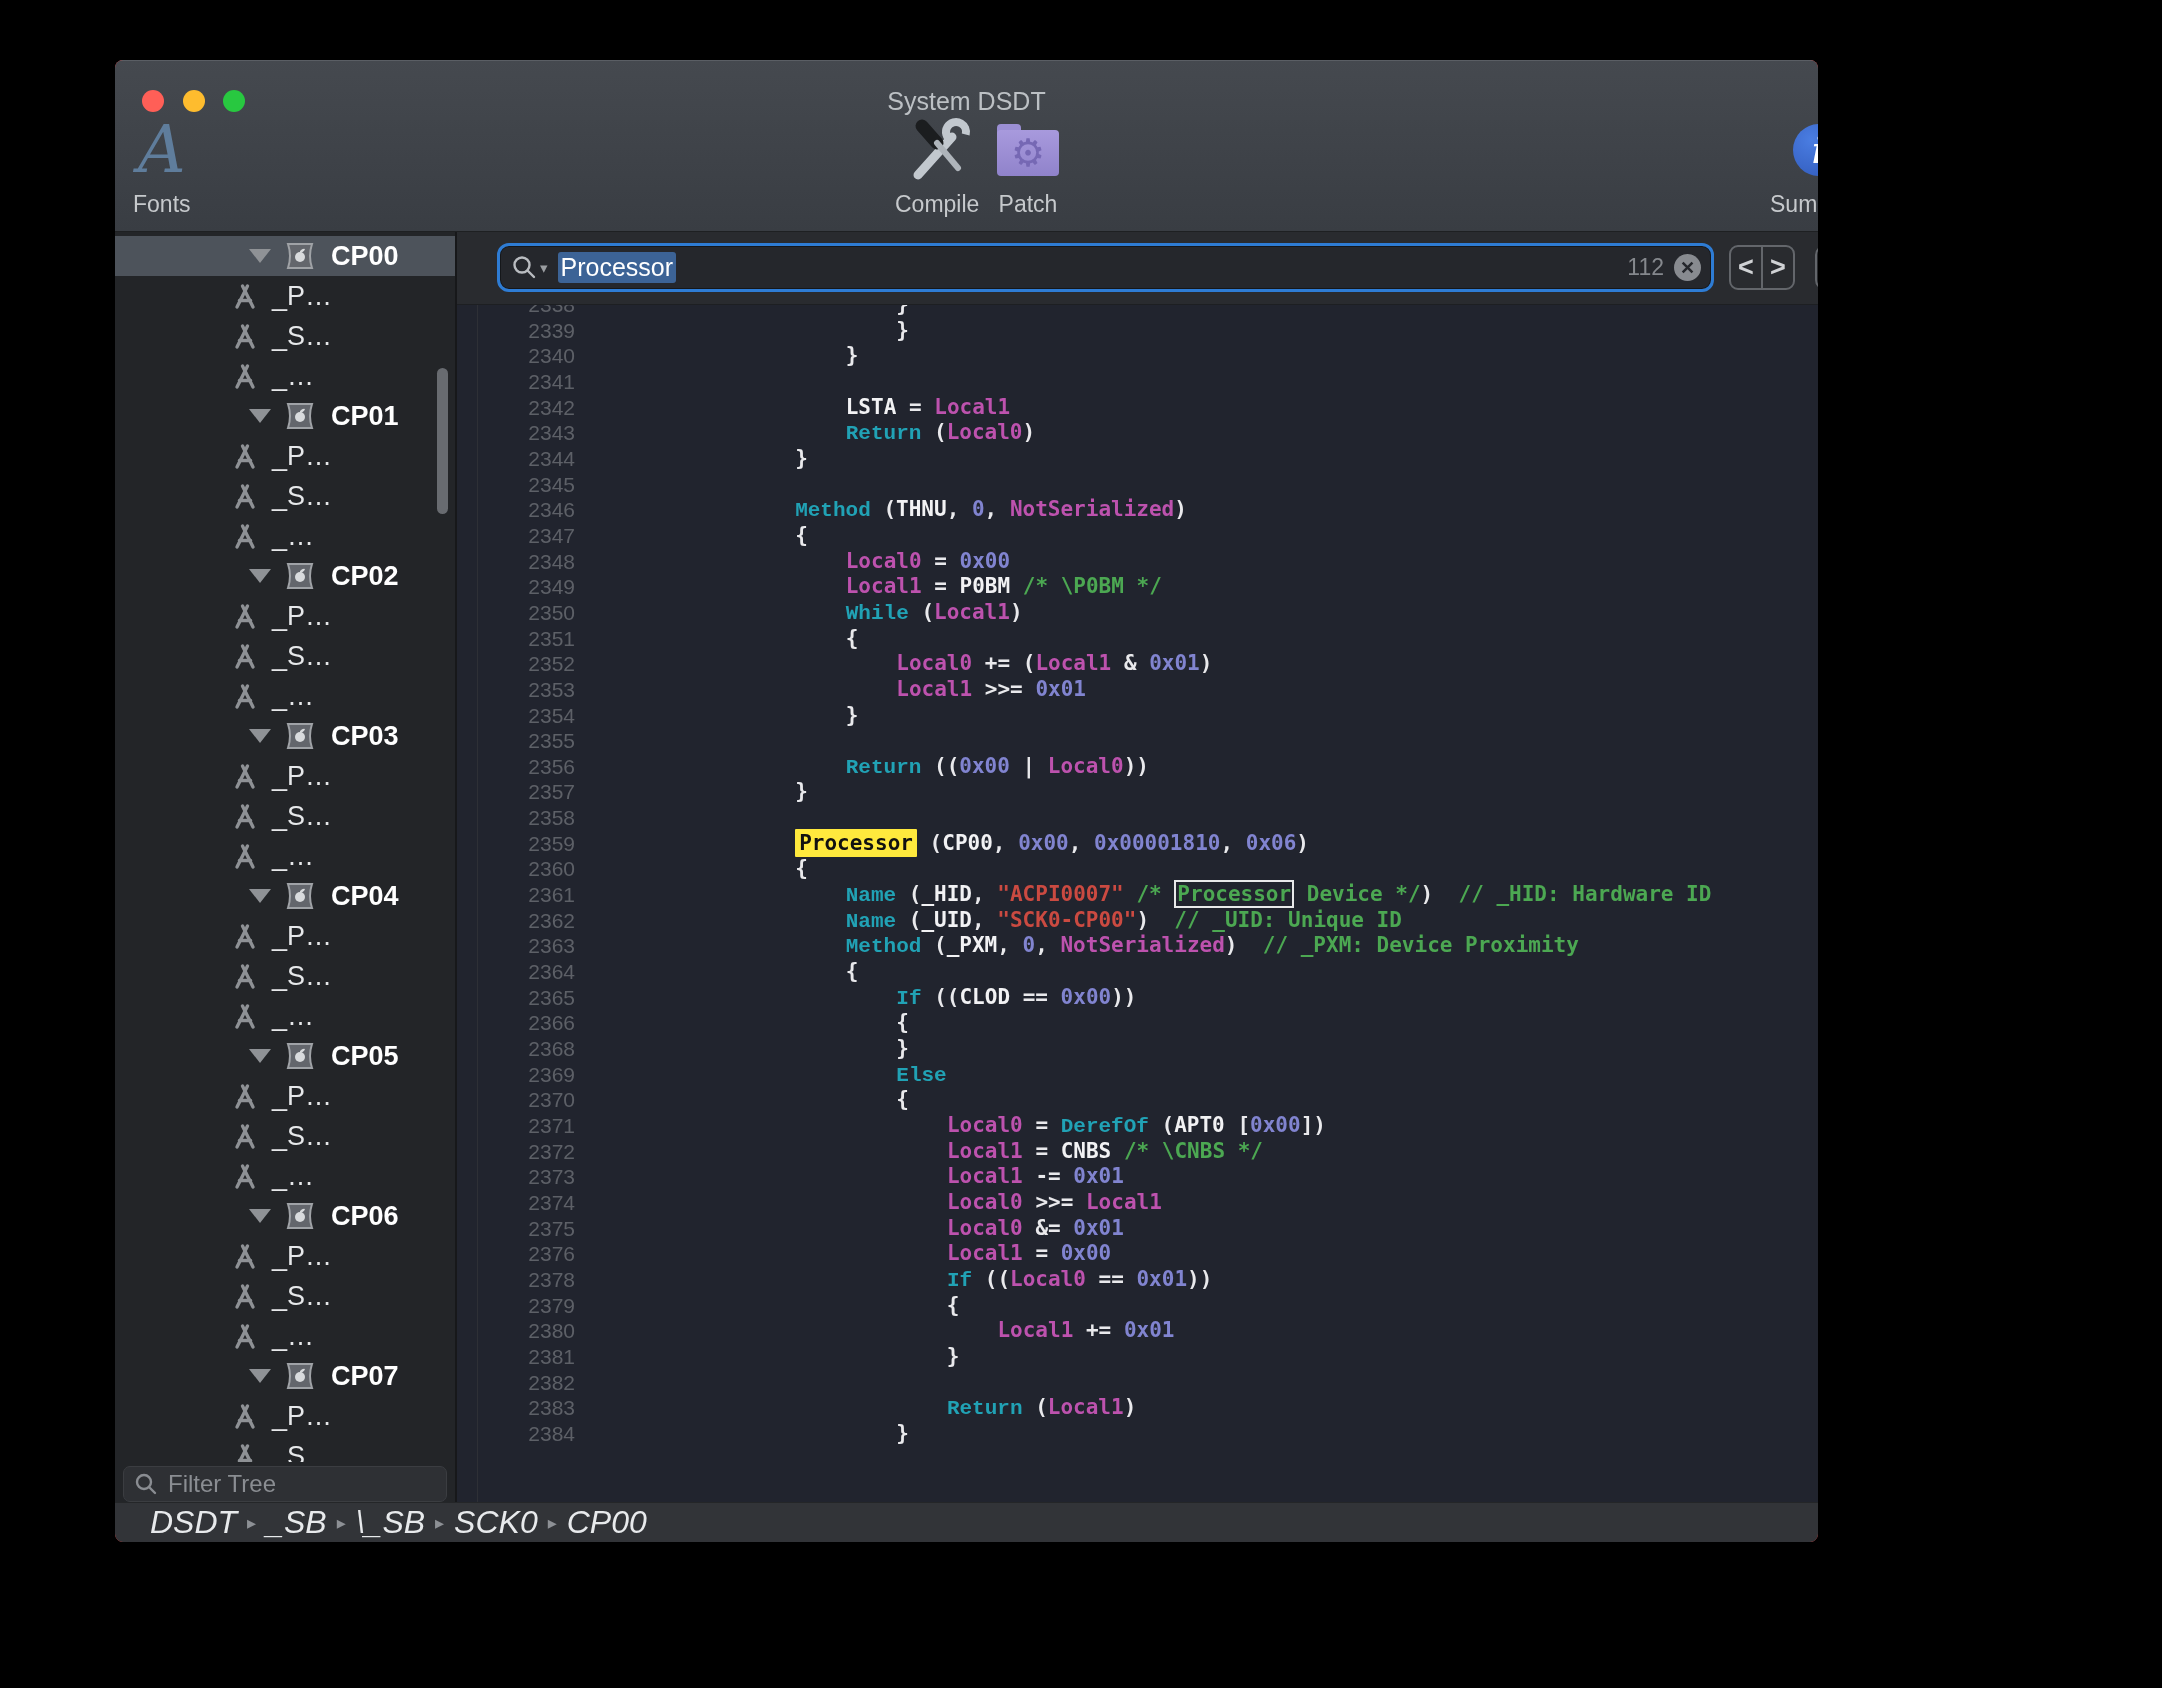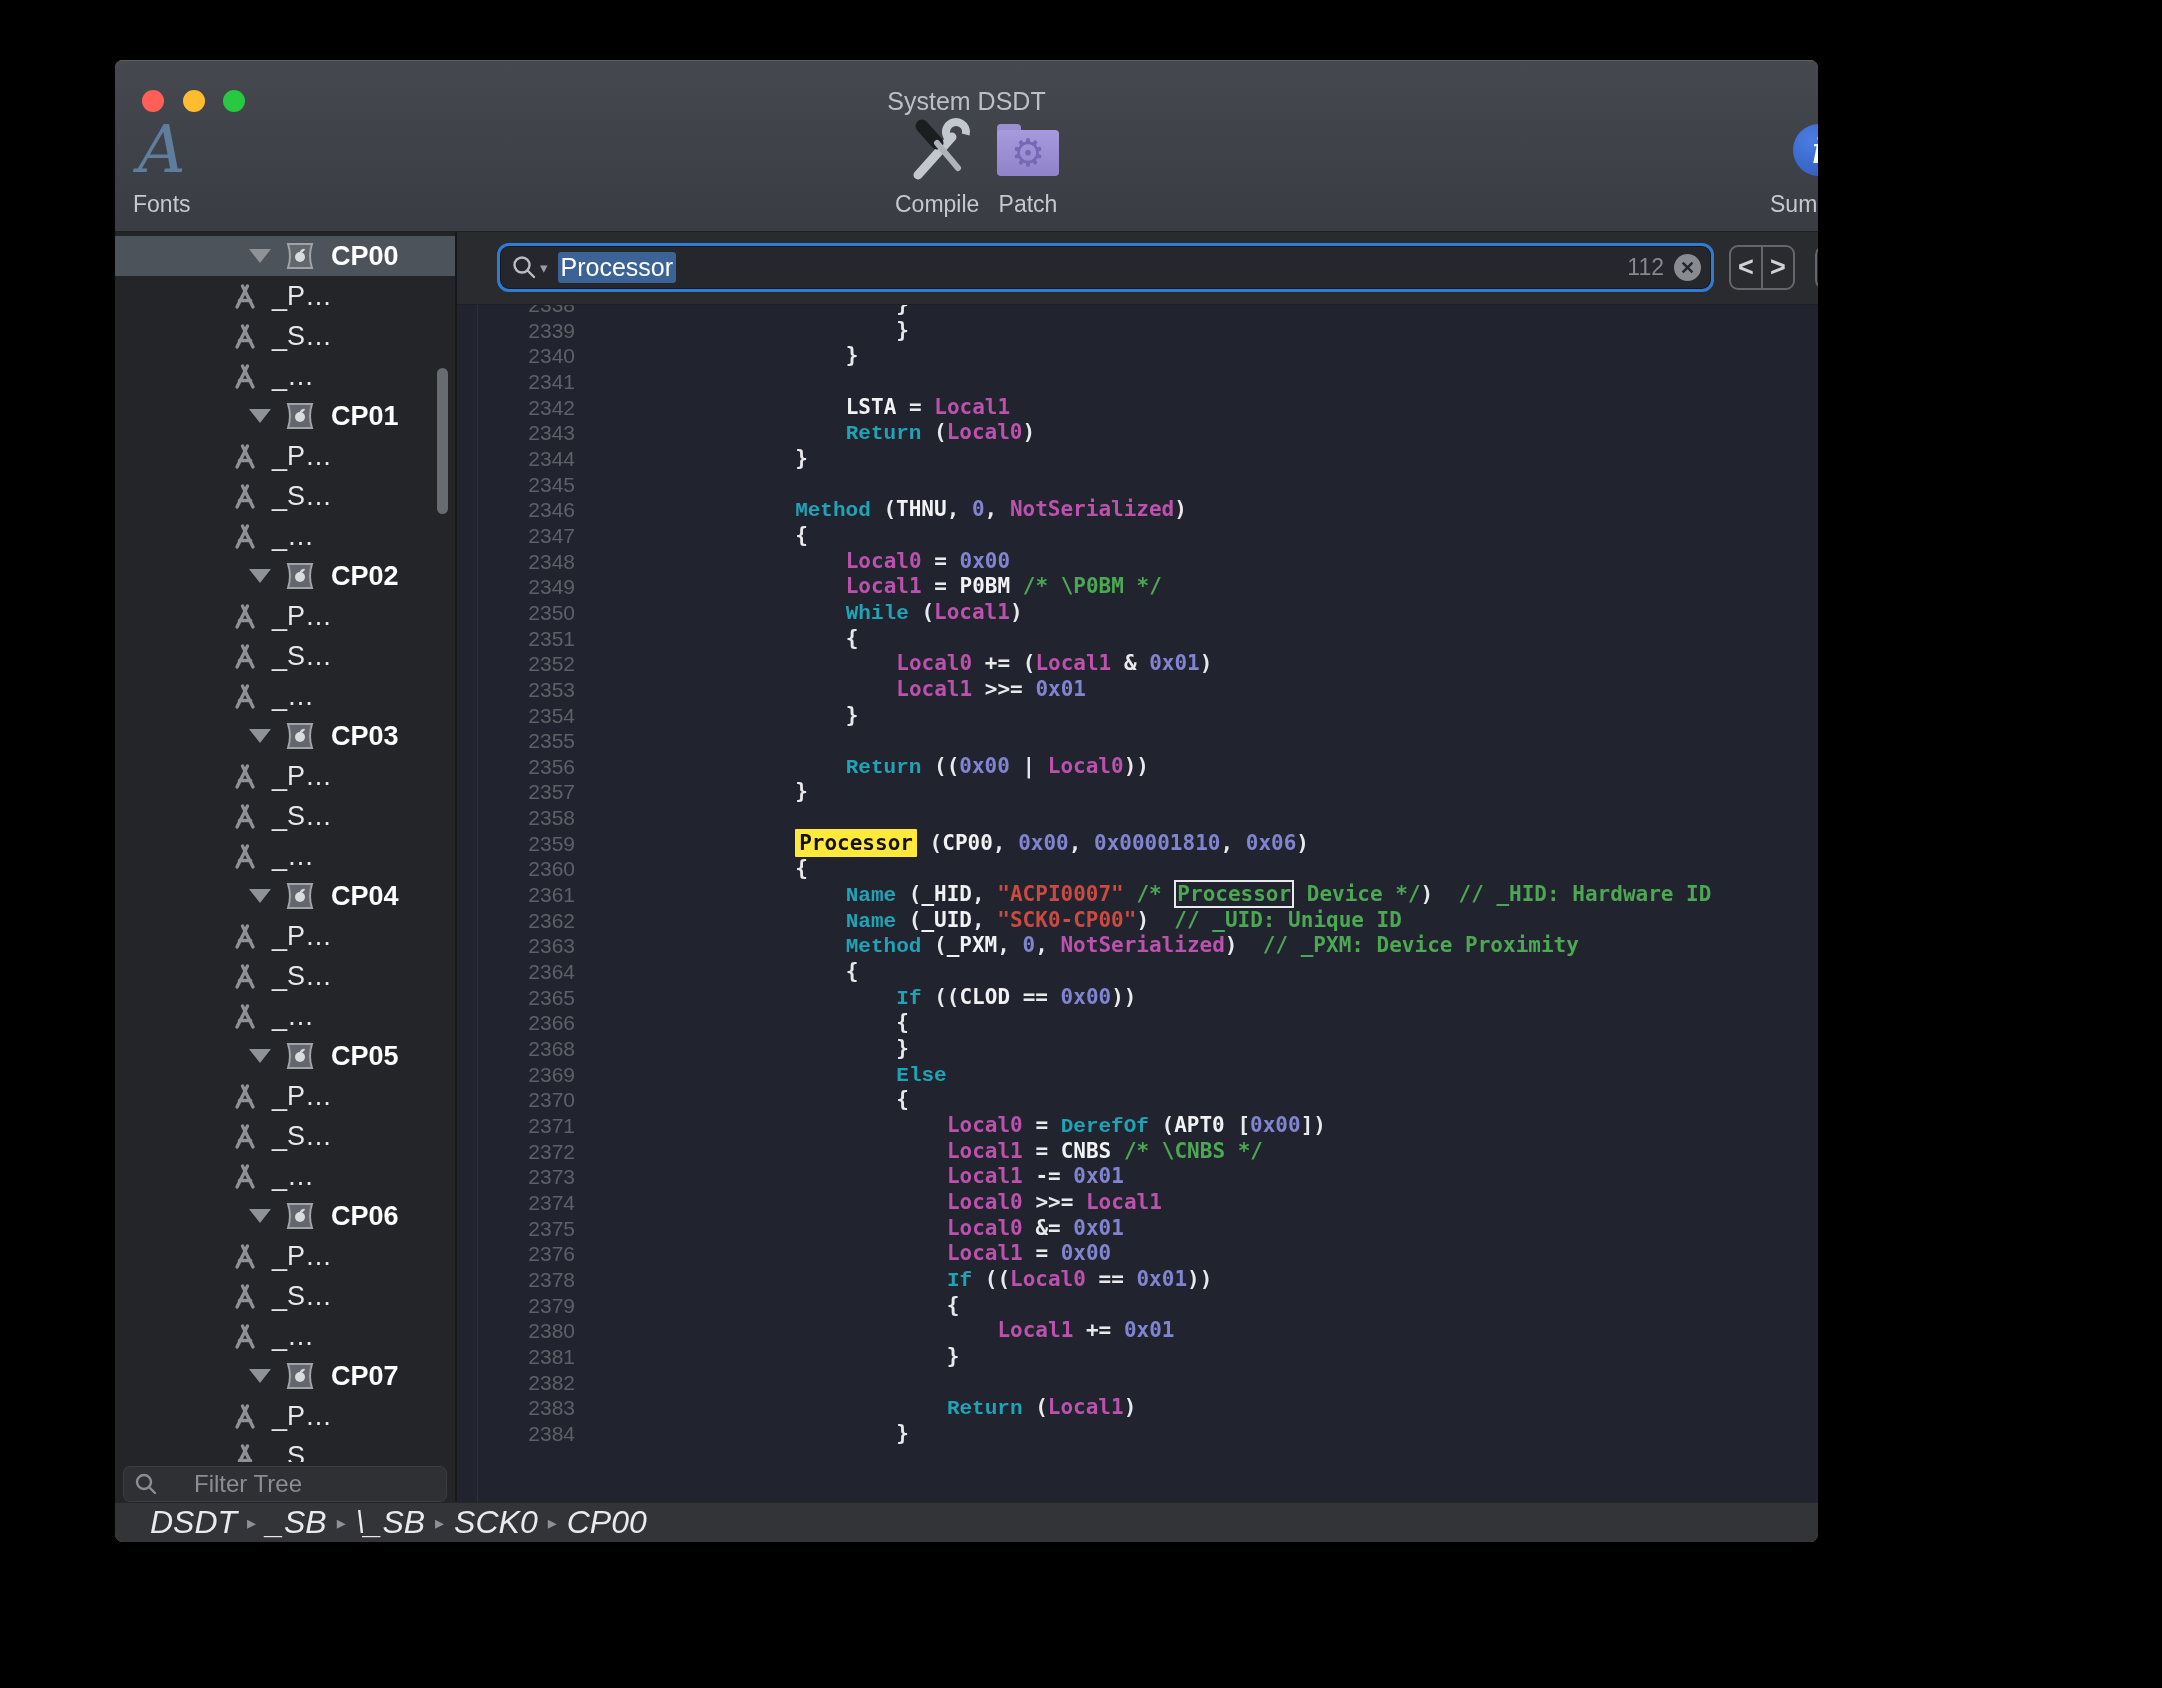--- a/index.html
+++ b/index.html
@@ -26,21 +26,21 @@
   .tree{position:absolute;left:0;top:4px;width:100%;height:1226px;overflow:hidden;}
   .trow{height:40px;display:flex;align-items:center;color:#e6e8ea;}
   .trow.sel{background:#4d535b;}
   .trow .disc{width:0;height:0;border-left:11px solid transparent;border-right:11px solid transparent;border-top:14px solid #8f9296;margin-left:134px;margin-right:12px;}
   .trow .badge{margin-right:14px;}
   .trow.child{padding-left:115px;}
   .trow.child .aicon{margin-right:12px;}
   .trow .tlabel{font-size:27px;}
   .trow.parent .tlabel{font-weight:bold;color:#fff;}
   .sb-scroll{position:absolute;left:322px;top:136px;width:11px;height:146px;border-radius:6px;background:#686b70;}
-  .filter-box{position:absolute;left:8px;top:1234px;width:324px;height:36px;background:#2e3034;border:1px solid #3b3d41;border-radius:7px;display:flex;align-items:center;box-sizing:border-box;justify-content:space-between;}
+  .filter-box{position:absolute;left:8px;top:1234px;width:324px;height:36px;background:#2e3034;border:1px solid #3b3d41;border-radius:7px;display:flex;align-items:center;box-sizing:border-box;}
   .filter-box input{background:transparent;border:none;outline:none;color:#e6e8ea;font-size:24px;width:250px;font-family:"Liberation Sans",sans-serif;}
   .filter-box input::placeholder{color:#8a8d92;}
   .filter-box svg{margin:0 8px 0 10px;}
   
   .editor{position:absolute;left:342px;top:0;width:1588px;height:100%;background:#21242e;}
   .findbar{position:absolute;left:0;top:0;width:100%;height:73px;background:#292b2f;border-bottom:1px solid #1d1f22;box-sizing:border-box;}
   .search-field{position:absolute;left:40px;top:11px;width:1217px;height:49px;border-radius:12px;background:#25272c;border:3px solid #2e7cd4;box-shadow:0 0 0 1px #15171a inset;display:flex;align-items:center;box-sizing:border-box;padding:0 10px 0 12px;}
   .search-field .q{color:#fff;font-size:25px;background:#3c6396;padding:1px 3px;border-radius:3px;}
   .search-field .spacer{flex:1;}
   .search-field .count{color:#85888d;font-size:23px;margin-right:10px;}

